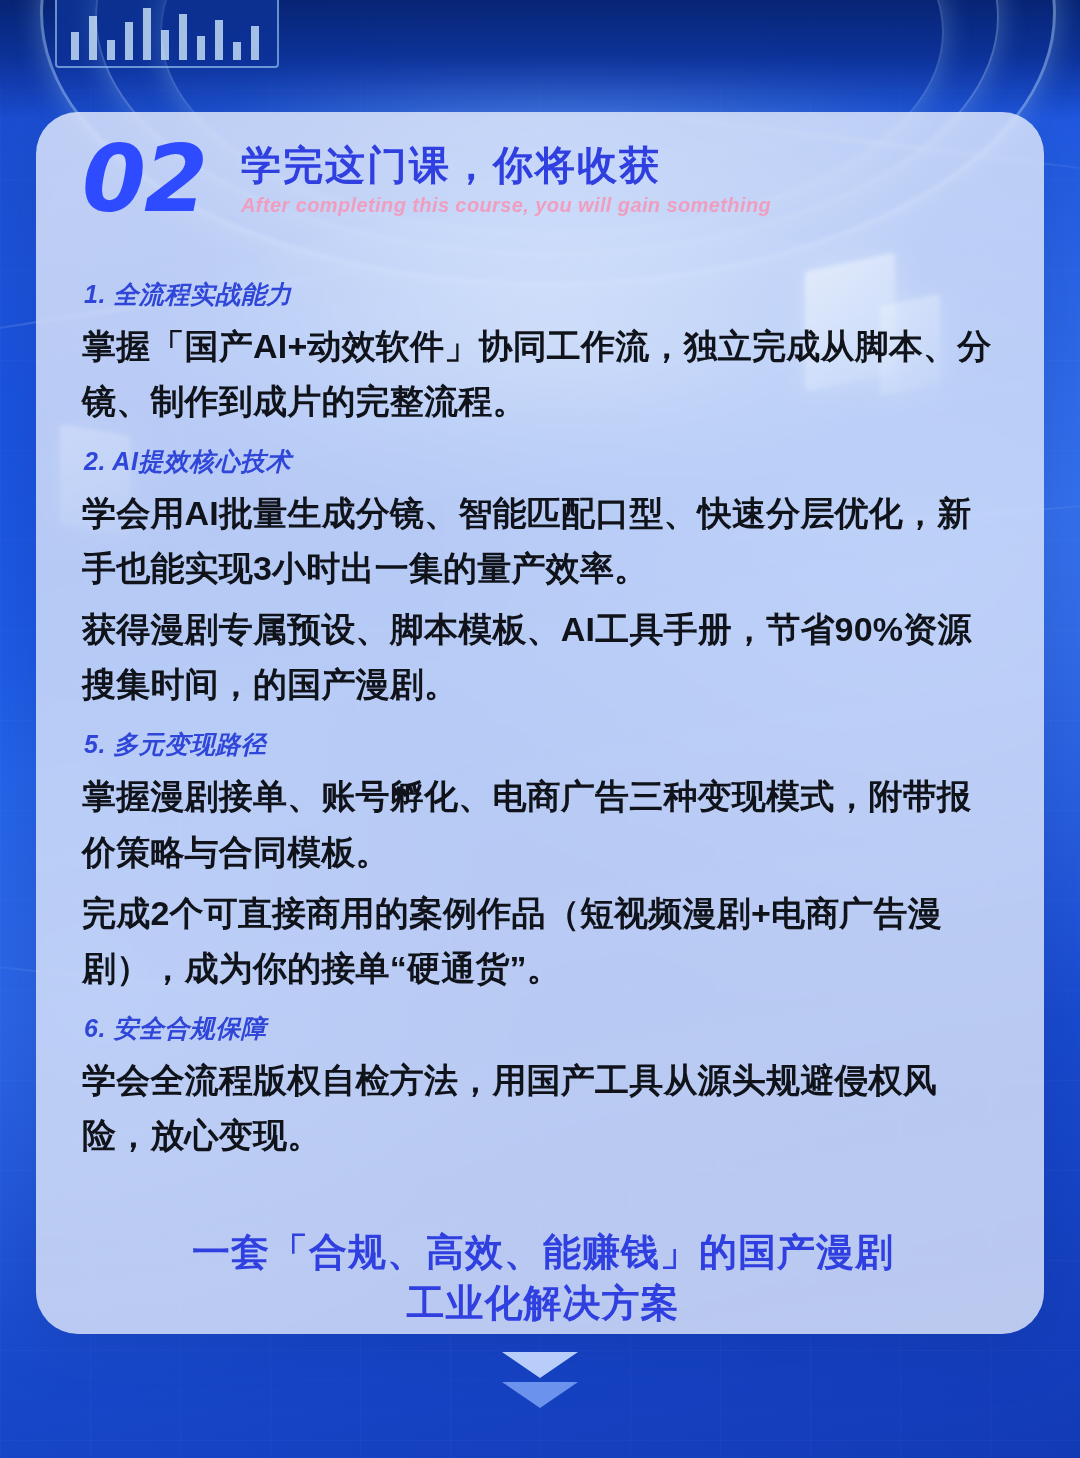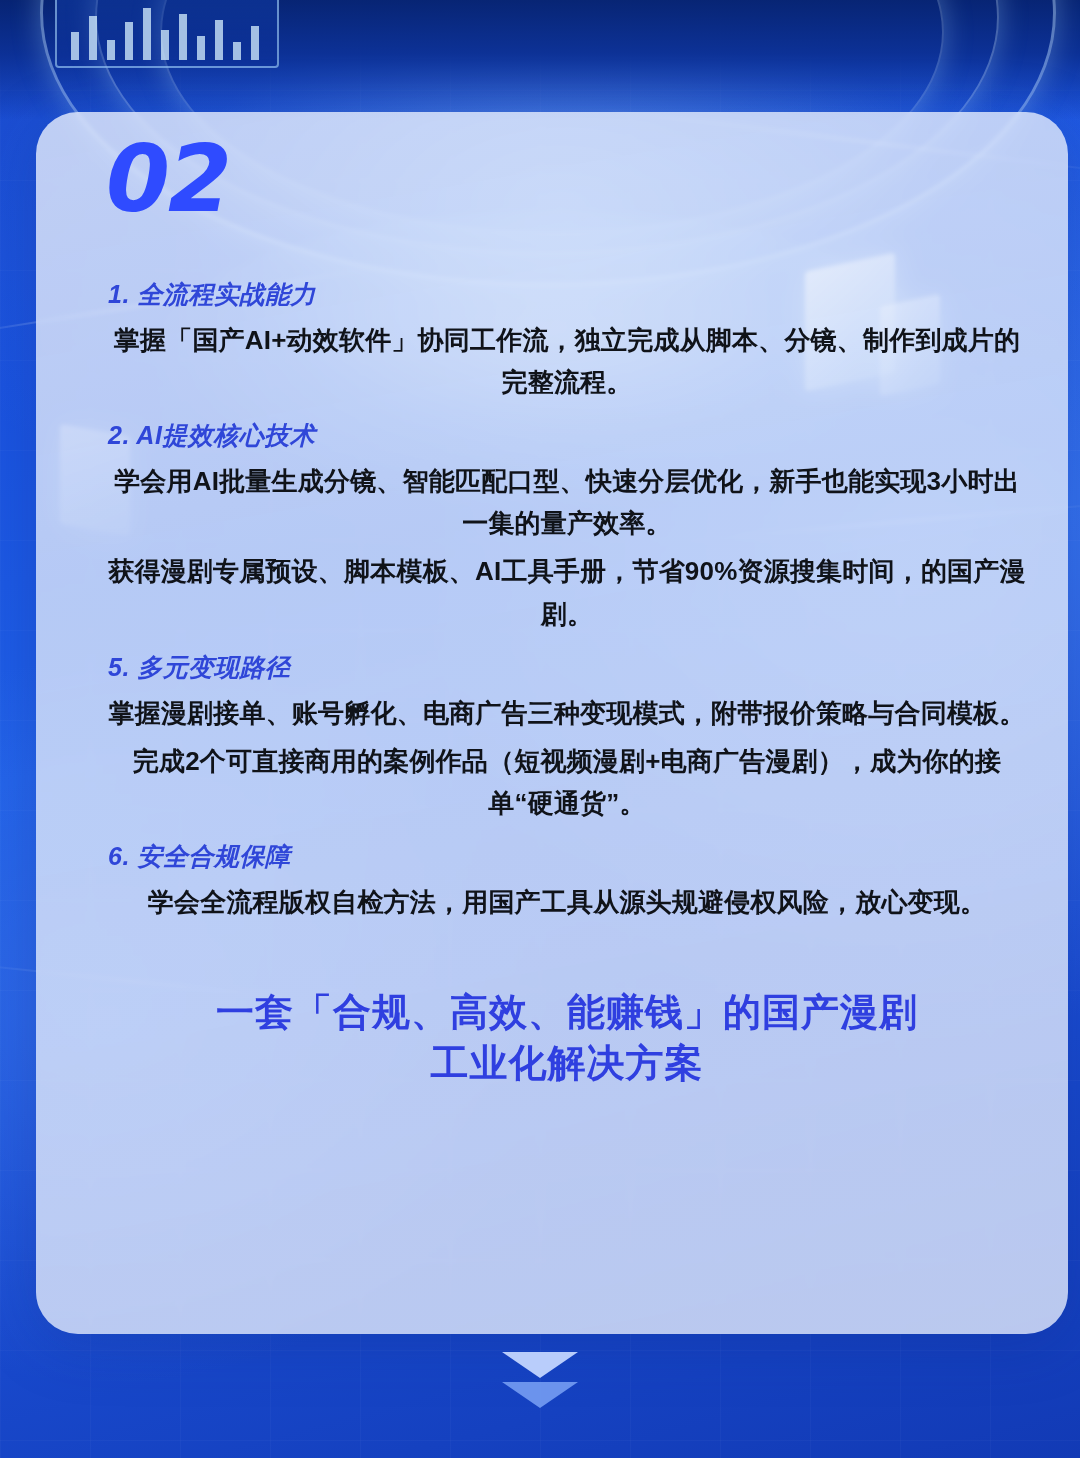--- a/index.html
+++ b/index.html
@@ -103,21 +103,20 @@
     position: absolute;
     left: 36px;
     top: 112px;
     width: 1008px;
     height: 1222px;
     border-radius: 42px;
     background: linear-gradient(170deg, rgba(232,238,252,0.80) 0%, rgba(225,233,250,0.78) 35%, rgba(228,235,251,0.80) 100%);
     box-shadow: 0 10px 60px rgba(10,40,130,0.25);
     backdrop-filter: blur(2px);
     overflow: hidden;
-    padding-left: 24px;
   }
 
   .header {
     position: relative;
     padding: 34px 0 0 46px;
     height: 140px;
     box-sizing: border-box;
   }
   .num {
     position: absolute;
@@ -158,27 +157,26 @@
   .item-title {
     font-size: 25px;
     font-weight: 800;
     font-style: italic;
     color: #2f46d8;
     margin: 16px 0 8px 2px;
     letter-spacing: .5px;
   }
   .item-title:first-child { margin-top: 0; }
   .item-body {
-    font-size: 26px;
+    font-size: 34px;
     font-weight: 700;
     color: #101319;
     line-height: 1.62;
     letter-spacing: .2px;
     margin: 0 0 6px 0;
-    text-align: center;
   }
 
   .footline {
     margin-top: 64px;
     text-align: center;
     font-size: 38px;
     font-weight: 800;
     color: #2f3fe0;
     line-height: 1.35;
     letter-spacing: 1px;
@@ -234,20 +232,24 @@
   <i style="left:140px;height:24px"></i>
   <i style="left:158px;height:40px"></i>
   <i style="left:176px;height:18px"></i>
   <i style="left:194px;height:34px"></i>
 </div>
 
 <div class="card">
 
   <div class="header">
     <div class="num">02</div>
+    <div class="head-texts">
+      <div class="head-cn">学完这门课，你将收获</div>
+      <div class="head-en">After completing this course, you will gain something</div>
+    </div>
   </div>
 
   <div class="content">
 
     <div class="item-title">1. 全流程实战能力</div>
     <p class="item-body">掌握「国产AI+动效软件」协同工作流，独立完成从脚本、分镜、制作到成片的完整流程。</p>
 
     <div class="item-title">2. AI提效核心技术</div>
     <p class="item-body">学会用AI批量生成分镜、智能匹配口型、快速分层优化，新手也能实现3小时出一集的量产效率。</p>
 

